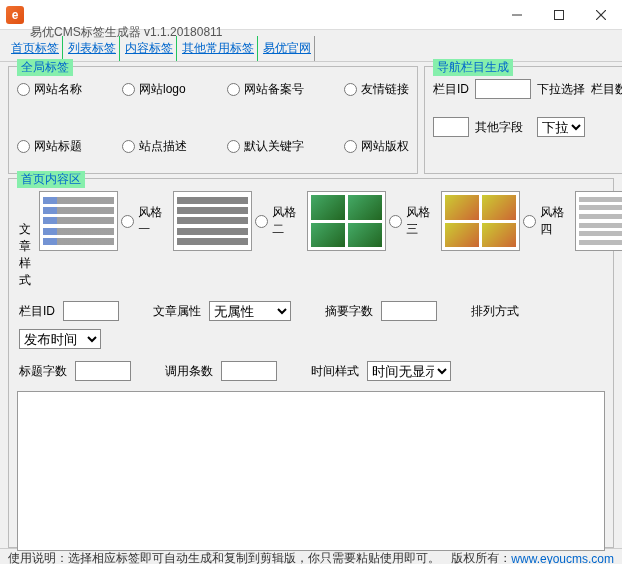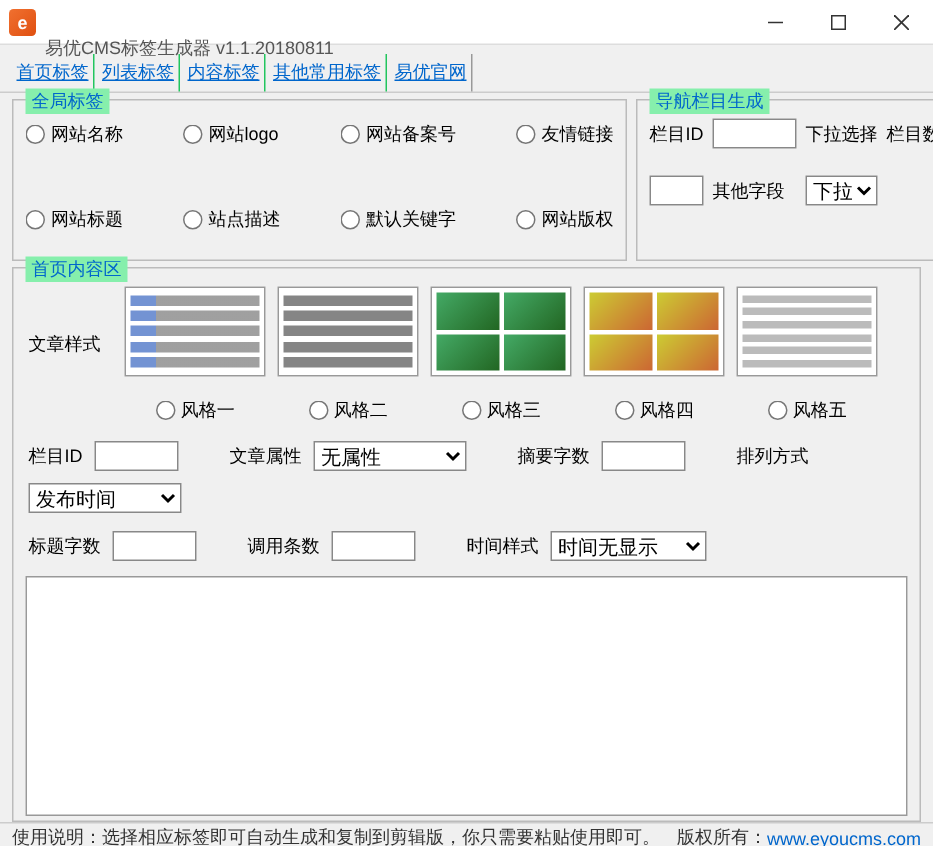--- a/index.html
+++ b/index.html
@@ -20,34 +20,34 @@
 .radio-grid { display: grid; grid-template-columns: repeat(4, 1fr); row-gap: 20px; column-gap: 4px; padding: 6px 0 10px 0; gap: 40px; }
 .radio-item { display: flex; align-items: center; gap: 4px; white-space: nowrap; }
 .radio-item input { margin: 0; }
 .nav-grid { display: grid; grid-template-columns: auto 56px auto 88px; column-gap: 6px; row-gap: 18px; align-items: center; padding: 4px 0 8px 0; }
 .nav-grid label { white-space: nowrap; }
 .nav-grid input[type=text] { height: 20px; border: 1px solid #888; padding: 0 2px; width: 100%; }
 .nav-grid select { height: 20px; width: 100%; border: 1px solid #888; background: #fff; }
 .fs-main { height: 370px; }
 .styles-row { display: flex; align-items: flex-start; gap: 8px; padding: 4px 2px 6px 2px; }
 .styles-label { width: 56px; padding-top: 30px; }
-.style-opt { display: flex; flex-direction: column; align-items: center; gap: 14px; }
+.style-opt { display: flex; flex-direction: row; align-items: center; gap: 3px; }
 .thumb { width: 94px; height: 60px; border: 1px solid #999; background: #fff; display: flex; flex-direction: column; justify-content: space-around; padding: 3px; }
 .thumb .ln { height: 7px; background: linear-gradient(90deg, #5078c8 0 20%, #888 20% 100%); opacity: .8; }
 .thumb.t2 .ln { background: #666; }
 .thumb.t3, .thumb.t4 { display: grid; grid-template-columns: 1fr 1fr; grid-template-rows: 1fr 1fr; gap: 3px; }
 .thumb.t3 .cell, .thumb.t4 .cell { background: linear-gradient(135deg, #4a6, #262); }
 .thumb.t4 .cell { background: linear-gradient(135deg, #cc3, #c63); }
 .thumb.t5 .ln { background: #aaa; height: 5px; }
 .style-radio { display: flex; align-items: center; gap: 4px; }
 .params-row { display: flex; align-items: center; gap: 8px; padding: 6px 2px; flex-wrap: wrap; }
 .params-row label { white-space: nowrap; }
 .params-row input[type=text] { width: 56px; height: 20px; border: 1px solid #888; padding: 0 2px; }
 .params-row select { height: 20px; border: 1px solid #888; background: #fff; }
-.params-row .sel-med { width: 102px; }
+.params-row .sel-med { width: 82px; }
 .output { width: 100%; height: 160px; border: 1px solid #999; background: #fff; margin-top: 4px; resize: none; font-family: monospace; font-size: 11px; padding: 3px; }
 .statusbar { height: 20px; background: #f0f0f0; border-top: 1px solid #ccc; display: flex; align-items: center; padding: 0 8px; font-size: 12px; color: #333; }
 .statusbar .sp { flex: 1; }
 .statusbar a { color: #0066cc; text-decoration: underline; }
 </style>
 </head>
 <body>
 
 <div class="titlebar">
   <div class="logo">e</div>
@@ -219,21 +219,21 @@
     </div>
 
     <div class="params-row">
       <label>标题字数</label>
       <input type="text" value="" style="">
       <span style="width:18px"></span>
       <label>调用条数</label>
       <input type="text" value="" style="">
       <span style="width:18px"></span>
       <label>时间样式</label>
-      <select class="sel-med" style="width:104px"><option>时间无显示</option></select>
+      <select class="sel-med" style="width:84px"><option>时间无显示</option></select>
     </div>
 
     <textarea class="output" style=""></textarea>
   </div>
 </div>
 
 <div class="statusbar">
   <span>使用说明：选择相应标签即可自动生成和复制到剪辑版，你只需要粘贴使用即可。</span>
   <span class="sp"></span>
   <span>版权所有：</span>

